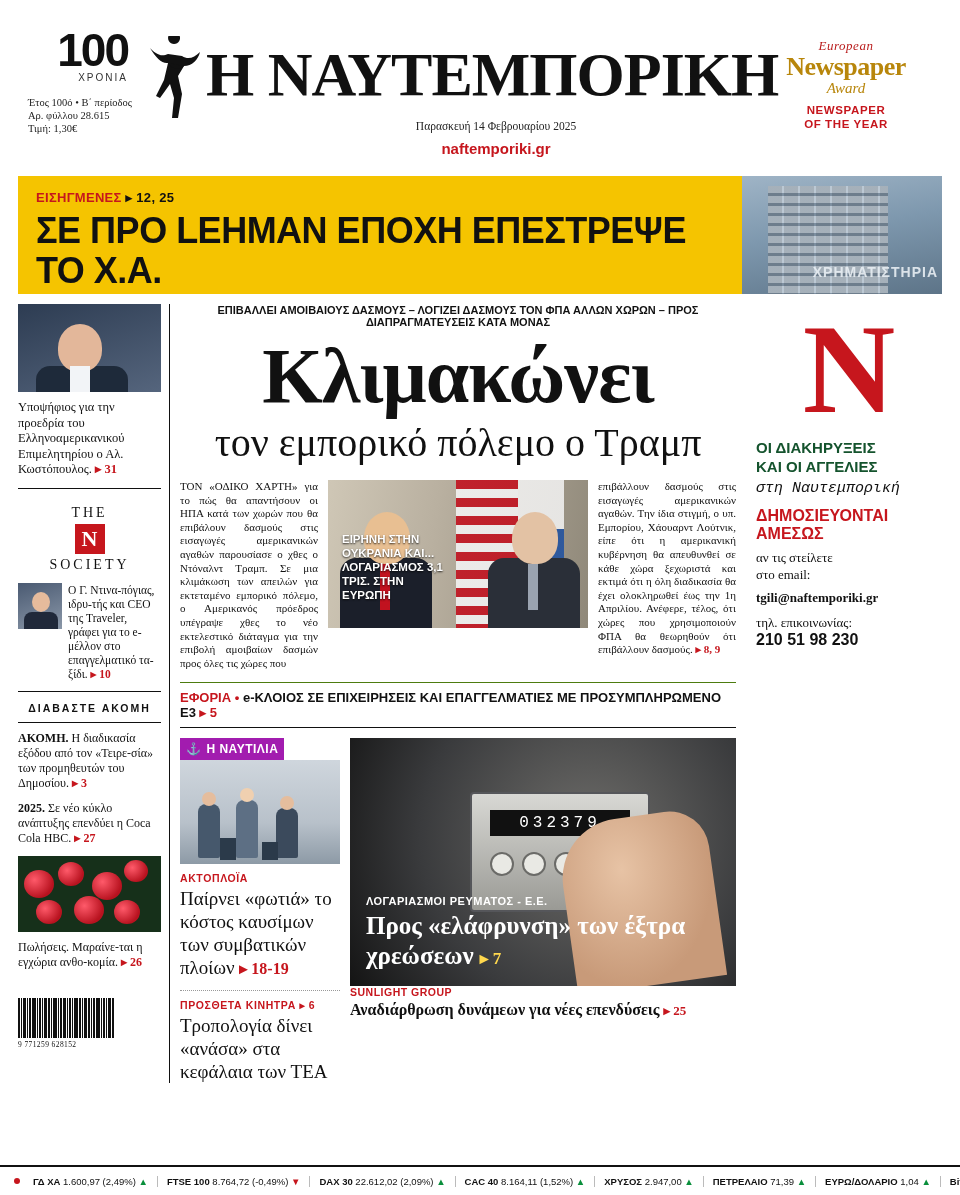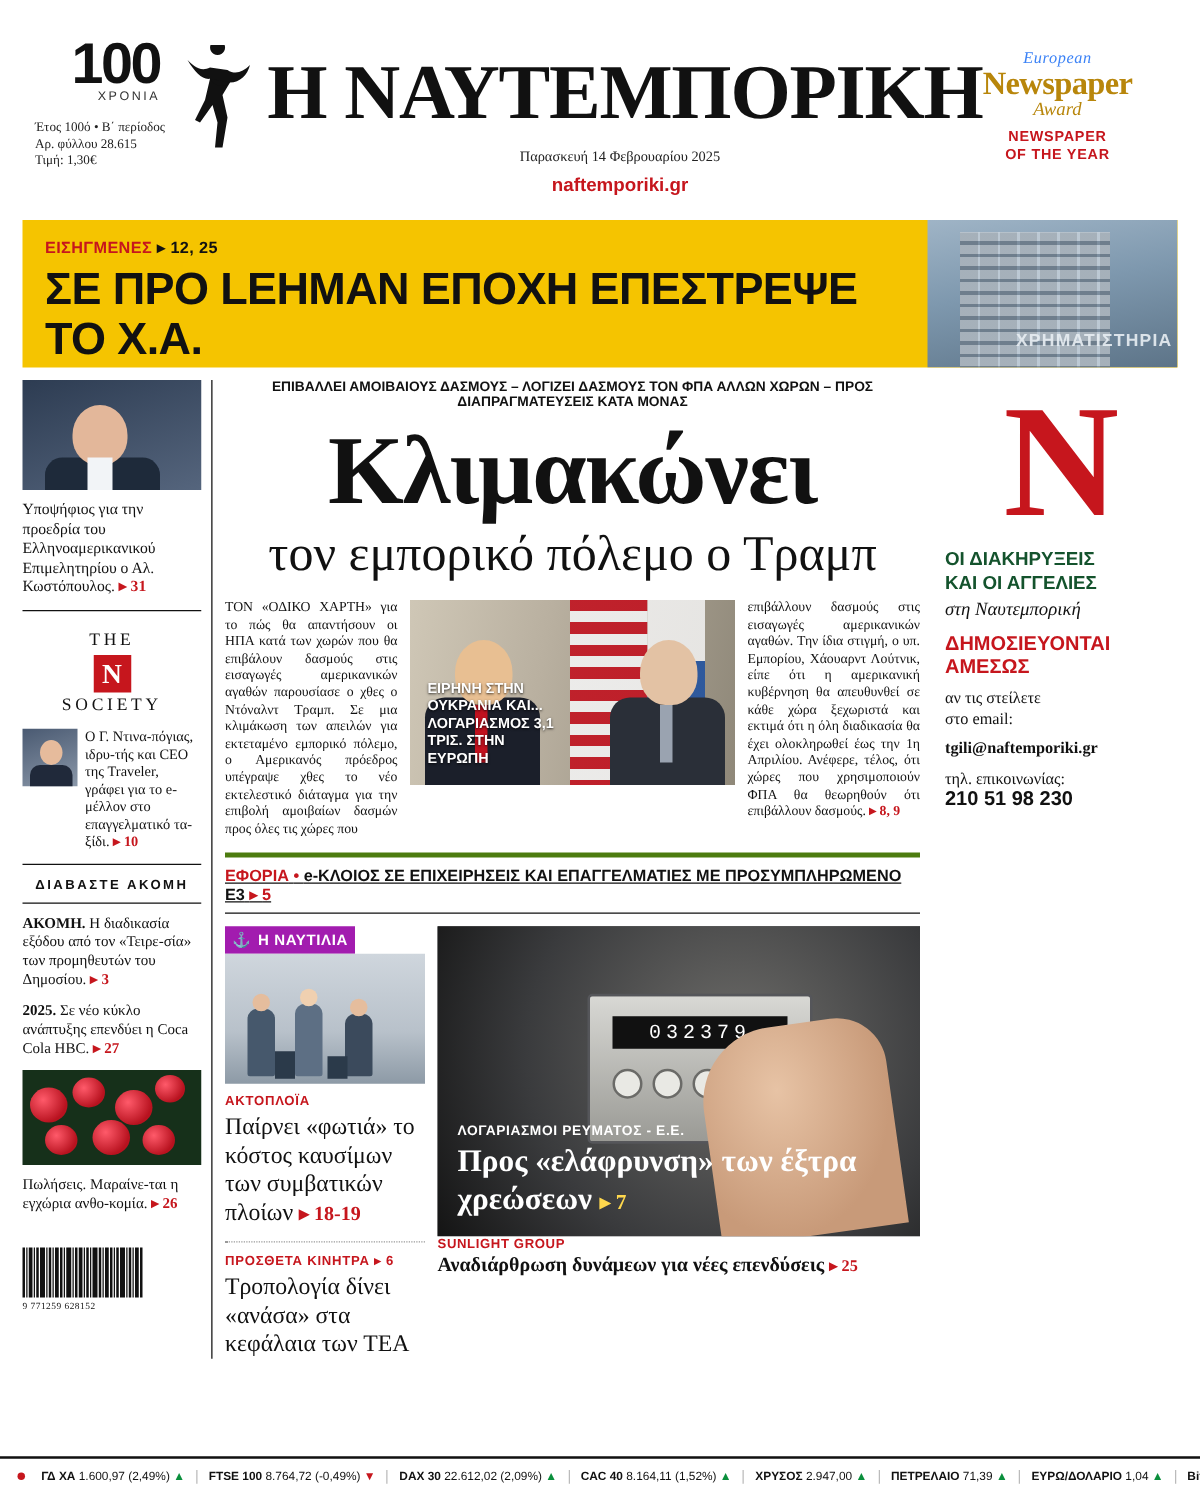--- a/index.html
+++ b/index.html
@@ -14,24 +14,24 @@
   }
   .page { width:960px; height:1195px; position:relative; padding: 0 18px; }
 
   
   .masthead { position:relative; height:170px; }
   .cent-logo { position:absolute; left:14px; top:30px; width:96px; text-align:right; }
   .cent-100 { font-family:"Liberation Sans", sans-serif; font-weight:700; font-size:46px; color:#111; letter-spacing:-2px; line-height:40px; }
   .cent-sub { font-family:"Liberation Sans", sans-serif; font-size:10px; letter-spacing:2px; color:#333; margin-top:2px; }
   .issue-info { position:absolute; left:10px; top:96px; font-size:10.5px; line-height:13px; color:#222; }
   .dancer { position:absolute; left:120px; top:36px; width:70px; height:90px; }
-  .title-main { position:absolute; left:188px; top:38px; width:580px; text-align:right;
+  .title-main { position:absolute; left:188px; top:38px; width:580px; text-align:left;
     font-family:"Liberation Serif", serif; font-weight:700; font-size:62px; letter-spacing:-1px; color:#111; line-height:72px; }
   .award { position:absolute; right:16px; top:38px; width:160px; text-align:center; }
-  .award-eu { font-family:"Liberation Serif", serif; font-style:italic; font-size:13px; color:#3b82f6; letter-spacing:.5px; }
+  .award-eu { font-family:"Liberation Serif", serif; font-style:italic; font-size:13px; color:#b91c1c; letter-spacing:.5px; }
   .award-np { font-family:"Liberation Serif", serif; font-weight:700; font-size:26px; color:#b8860b; line-height:26px; letter-spacing:-0.5px; }
   .award-aw { font-family:"Liberation Serif", serif; font-style:italic; font-size:15px; color:#b8860b; }
   .award-noty { font-family:"Liberation Sans", sans-serif; font-weight:700; font-size:11.5px; color:#c6161d; line-height:14px; letter-spacing:.6px; margin-top:6px;}
   .date-line { position:absolute; left:188px; top:120px; width:580px; text-align:center; font-size:11.5px; color:#222; }
   .url-line { position:absolute; left:188px; top:140px; width:580px; text-align:center; }
   .url-line .u { font-family:"Liberation Sans", sans-serif; font-weight:700; font-size:15px; color:#c6161d; }
 
   
   .banner { position:relative; height:118px; background:#f5c400; margin-top:6px; overflow:hidden; }
   .banner-left { padding:14px 0 0 18px; width:700px; }
@@ -98,21 +98,21 @@
   .sp-right { right:6px; }
   .sp-head { position:absolute; left:26px; top:0; width:46px; height:52px; border-radius:50% 50% 44% 44%; }
   .sp-body { position:absolute; left:2px; top:46px; width:92px; height:72px; border-radius:16px 16px 0 0; }
   .sp-tie { position:absolute; left:42px; top:52px; width:10px; height:46px; }
   .sp-cap { position:absolute; left:8px; top:46px; width:118px; padding:6px 6px;
     font-family:"Liberation Sans", sans-serif; font-weight:700; font-size:11.5px; line-height:14px; color:#fff;
     text-shadow:0 1px 2px rgba(0,0,0,.8); }
   .right-col { width:138px; font-size:11px; line-height:13.6px; text-align:justify; }
 
   
-  .strip { border-top:4px solid #4d7c0f; border-bottom:1px solid #111; margin-top:12px; padding:7px 0;text-decoration:underline; }
+  .strip { border-top:1px solid #4d7c0f; border-bottom:1px solid #111; margin-top:12px; padding:7px 0; }
   .strip-in { font-family:"Liberation Sans", sans-serif; font-weight:700; font-size:13px; }
   .strip-in .red { color:#c6161d; }
   .strip-in .pg { color:#c6161d; }
 
   
   .bottom { display:flex; gap:10px; margin-top:10px; }
   .b-col1 { width:160px; }
   .b-col2 { flex:1; }
   .naftilia-tag { background:#a21caf; color:#fff; font-family:"Liberation Sans", sans-serif; font-weight:700; font-size:12px; padding:4px 6px; display:inline-block; letter-spacing:.5px; }
   .naftilia-tag .ic { display:inline-block; margin-right:5px; }
@@ -136,21 +136,21 @@
   .mp-head { font-family:"Liberation Serif", serif; font-weight:700; font-size:25px; line-height:30px; color:#fff; margin-top:4px; }
   .mp-head .pg { color:#ffd84d; font-size:17px; }
   .bottom-note { margin-top:0; }
   .bn-k { font-family:"Liberation Sans", sans-serif; font-weight:700; font-size:10.5px; color:#c6161d; letter-spacing:.5px; }
   .bn-t { font-family:"Liberation Serif", serif; font-weight:700; font-size:16px; margin-top:3px; }
   .bn-t .pg { color:#c6161d; font-weight:700; font-size:13px; }
 
   
   .ad-n { text-align:center; font-family:"Liberation Serif", serif; font-weight:700; font-size:128px; line-height:118px; color:#c6161d; margin-top:6px; }
   .ad-l1 { font-family:"Liberation Sans", sans-serif; font-weight:700; font-size:15px; line-height:19px; color:#14532d; margin-top:10px; }
-  .ad-l2 { font-family:Liberation Serif, serif; font-style:italic; font-size:15px; margin-top:4px; }
+  .ad-l2 { font-family:Liberation Mono, monospace; font-style:italic; font-size:15px; margin-top:4px; }
   .ad-l3 { font-family:"Liberation Sans", sans-serif; font-weight:700; font-size:16px; color:#c6161d; margin-top:10px; }
   .ad-l4 { font-size:13px; margin-top:6px; line-height:17px; }
   .ad-mail { font-weight:700; }
   .ad-l5 { font-size:13px; margin-top:8px; line-height:17px; }
   .ad-tel { font-family:"Liberation Sans", sans-serif; font-weight:700; font-size:16px; }
 
   
   .ticker { position:absolute; left:0; bottom:0; width:960px; height:30px; border-top:2px solid #111; background:#fff;
             display:flex; align-items:center; padding:0 14px; gap:0; }
   .tk { font-family:"Liberation Sans", sans-serif; font-size:9.5px; white-space:nowrap; padding:0 9px; border-right:1px solid #bbb; }
@@ -324,21 +324,21 @@
           <div class="sp-person sp-left">
             <div class="sp-body" style="background:#1b1f2a;"></div>
             <div class="sp-head" style="background:#e8bf92;"></div>
             <div class="sp-tie" style="background:#c1121f;"></div>
           </div>
           <div class="sp-person sp-right">
             <div class="sp-body" style="background:#2a2f38;"></div>
             <div class="sp-head" style="background:#e3c2a4;"></div>
             <div class="sp-tie" style="background:#9aa3b0;"></div>
           </div>
-          <div class="sp-cap" style="white-space:pre-line;margin-top:12px;">ΕΙΡΗΝΗ ΣΤΗΝ ΟΥΚΡΑΝΙΑ ΚΑΙ... ΛΟΓΑΡΙΑΣΜΟΣ 3,1 ΤΡΙΣ. ΣΤΗΝ ΕΥΡΩΠΗ</div>
+          <div class="sp-cap" style="white-space:pre-line;">ΕΙΡΗΝΗ ΣΤΗΝ ΟΥΚΡΑΝΙΑ ΚΑΙ... ΛΟΓΑΡΙΑΣΜΟΣ 3,1 ΤΡΙΣ. ΣΤΗΝ ΕΥΡΩΠΗ</div>
         </div>
 
         <div class="right-col">
           <span>επιβάλλουν δασμούς στις εισαγωγές αμερικανικών αγαθών. Την ίδια στιγμή, ο υπ. Εμπορίου, Χάουαρντ Λούτνικ, είπε ότι η αμερικανική κυβέρνηση θα απευθυνθεί σε κάθε χώρα ξεχωριστά και εκτιμά ότι η όλη διαδικασία θα έχει ολοκληρωθεί έως την 1η Απριλίου. Ανέφερε, τέλος, ότι χώρες που χρησιμοποιούν ΦΠΑ θα θεωρηθούν ότι επιβάλλουν δασμούς.</span>
           <span style="color:#c6161d;font-weight:700;">▸ <span>8, 9</span></span>
         </div>
       </div>
 
       <div class="strip">
         <div class="strip-in">

